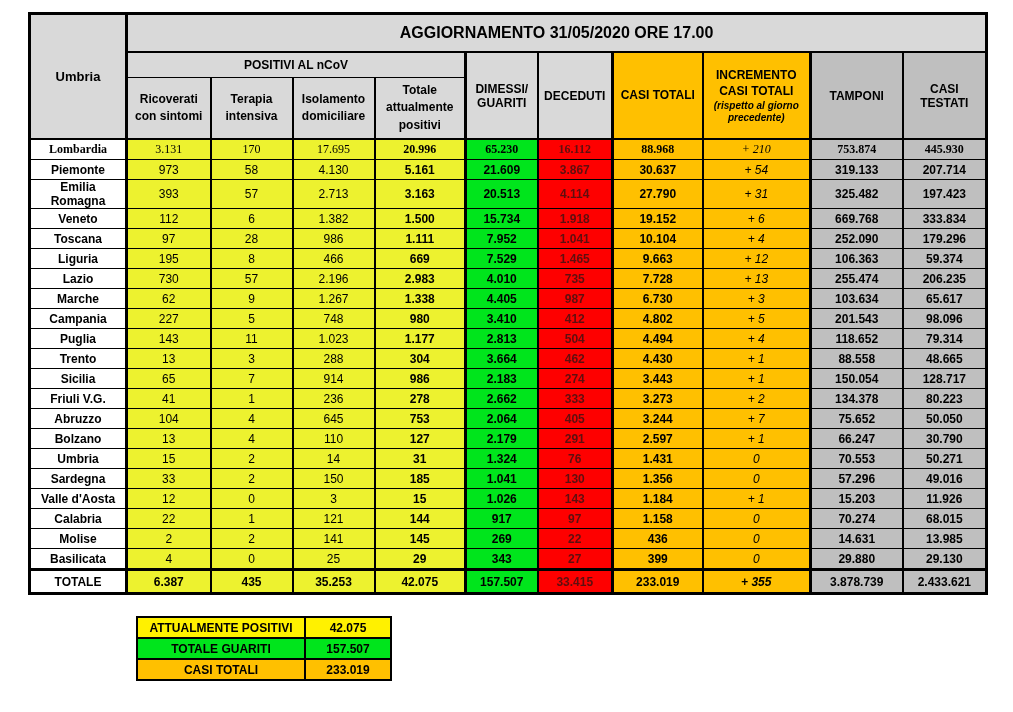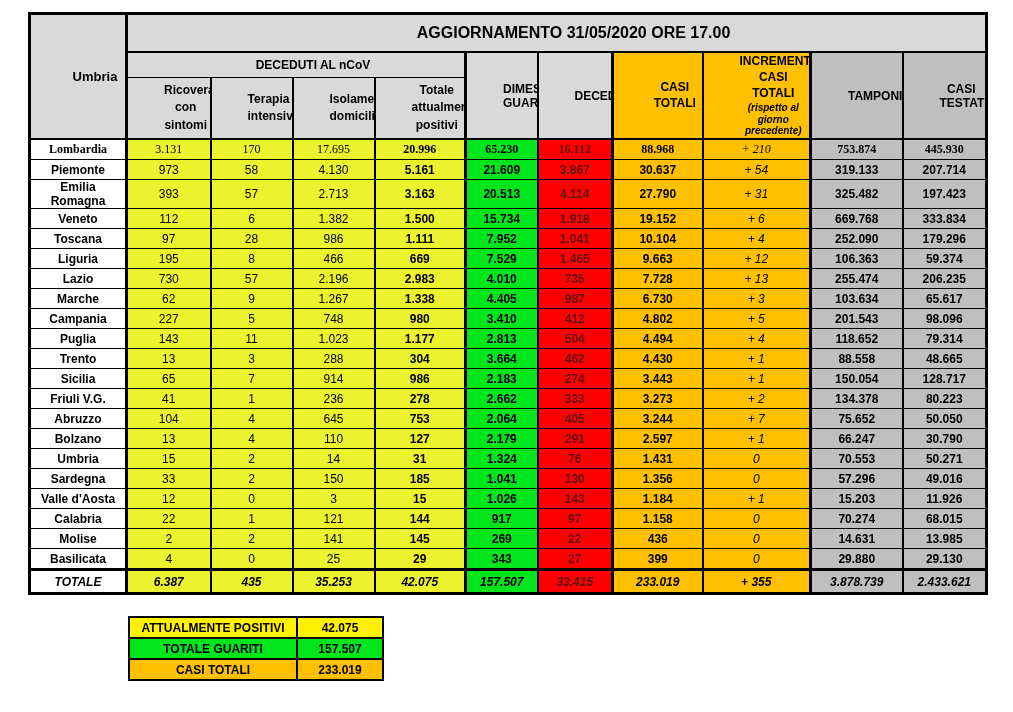--- a/index.html
+++ b/index.html
@@ -16,44 +16,44 @@
 
   
   .main{position:absolute;left:28px;top:12px;width:957px;border:3px solid var(--border);}
   .main th,.main td{
     border:1px solid var(--border);
     border-left-width:2px;border-right-width:2px;
     text-align:center;vertical-align:middle;padding:0 2px;overflow:hidden;
   }
   .sep-l{border-left-width:3px !important;}
 
-  .main thead th{font-weight:bold;background:var(--header-gray);padding-left:36px;}
+  .main thead th{font-weight:bold;background:var(--header-gray);}
   .r-title th.h-title{height:36px;font-size:16px;border-bottom-width:2px;}
   .h-region{font-size:13px;}
   .r-group th{height:24px;font-size:12px;}
   .h-group{border-bottom-width:2px;}
   .r-sub th{height:60px;font-size:12px;line-height:1.45;}
   .h-orange{background:var(--orange) !important;font-size:12px;line-height:1.3;}
   .h-gray{background:var(--column-gray) !important;font-size:12px;}
   .inc-sub{font-style:italic;font-weight:bold;font-size:10px;line-height:1.15;margin-top:1px;}
 
   .main tbody td{height:19px;font-size:12px;}
   .main tbody tr:first-child td{border-top-width:2px;font-family:Liberation Serif, serif;}
   .region{background:#fff;font-weight:bold;font-size:12.5px;}
   .c-yel{background:var(--yellow);}
   .c-grn{background:var(--green);}
   .c-red{background:var(--red);color:var(--deceduti-text);}
   .c-org{background:var(--orange);}
   .c-gry{background:var(--column-gray);}
   .bold{font-weight:bold;}
   .ital{font-style:italic;}
-  tr.total td{font-weight:bold;border-top-width:3px;height:21px;font-style:italic;}
+  tr.total td{font-weight:bold;border-top-width:3px;height:21px;}
 
   
-  .summary{position:absolute;left:128px;top:616px;border:2px solid var(--border);}
+  .summary{position:absolute;left:136px;top:616px;border:2px solid var(--border);}
   .summary td{border:2px solid var(--border);height:19px;font-weight:bold;
               font-size:12px;text-align:center;padding:0 4px;}
   .s-label{width:158px;}
   .s-value{width:76px;}
   .s-yel td{background:var(--summary-yellow);}
   .s-grn td{background:var(--green);}
   .s-red td{background:var(--red);color:var(--deceduti-text);}
   .s-org td{background:var(--orange);}
 </style>
 </head>
@@ -74,21 +74,21 @@
         <col style="width:108px">
       <col style="width:92px">
         <col style="width:84px">
     </colgroup>
     <thead>
       <tr class="r-title">
         <th rowspan="3" class="h-region">Umbria</th>
         <th colspan="10" class="h-title sep-l">AGGIORNAMENTO 31/05/2020 ORE 17.00</th>
       </tr>
       <tr class="r-group">
-        <th colspan="4" class="h-group sep-l">DECEDUTI AL nCoV</th>
+        <th colspan="4" class="h-group sep-l">POSITIVI AL nCoV</th>
         <th rowspan="2" class="sep-l">DIMESSI/ GUARITI</th>
         <th rowspan="2">DECEDUTI</th>
         <th rowspan="2" class="h-orange sep-l">CASI TOTALI</th>
         <th rowspan="2" class="h-orange">
           <div>INCREMENTO CASI TOTALI</div>
           <div class="inc-sub">(rispetto al giorno precedente)</div>
         </th>
         <th rowspan="2" class="h-gray sep-l">TAMPONI</th>
         <th rowspan="2" class="h-gray">CASI TESTATI</th>
       </tr>

